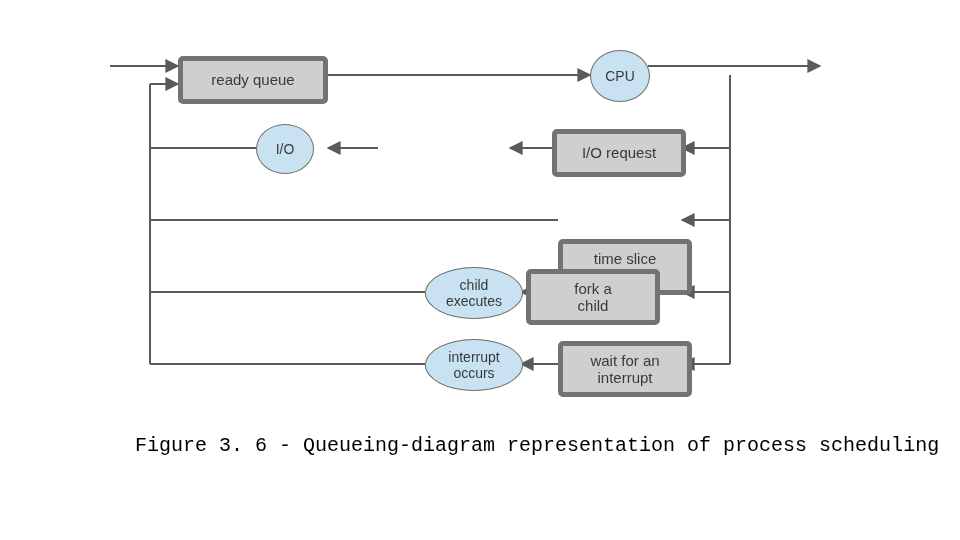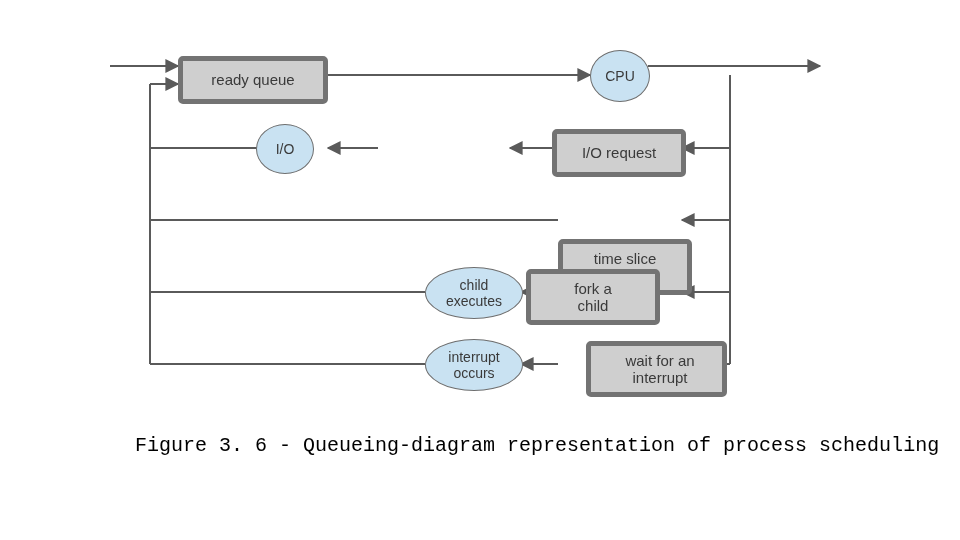--- a/index.html
+++ b/index.html
@@ -70,17 +70,17 @@
   <div class="box" style="left:558px;top:197px;width:124px;height:46px;white-space:pre;margin-top:42px;">time slice
 expired</div>
 
   <div class="bub" style="left:425px;top:267px;width:96px;height:50px;white-space:pre;border-radius:50%/50%;">child
 executes</div>
   <div class="box" style="left:526px;top:269px;width:124px;height:46px;white-space:pre;">fork a
 child</div>
 
   <div class="bub" style="left:425px;top:339px;width:96px;height:50px;white-space:pre;border-radius:50%/50%;">interrupt
 occurs</div>
-  <div class="box" style="left:586px;top:341px;width:124px;height:46px;white-space:pre;padding-left:7px;">wait for an
+  <div class="box" style="left:558px;top:341px;width:124px;height:46px;white-space:pre;">wait for an
 interrupt</div>
 
   <div class="caption" style="left:135px;top:434px;">Figure 3. 6 - Queueing-diagram representation of process scheduling</div>
 </div>
 
 </body></html>

